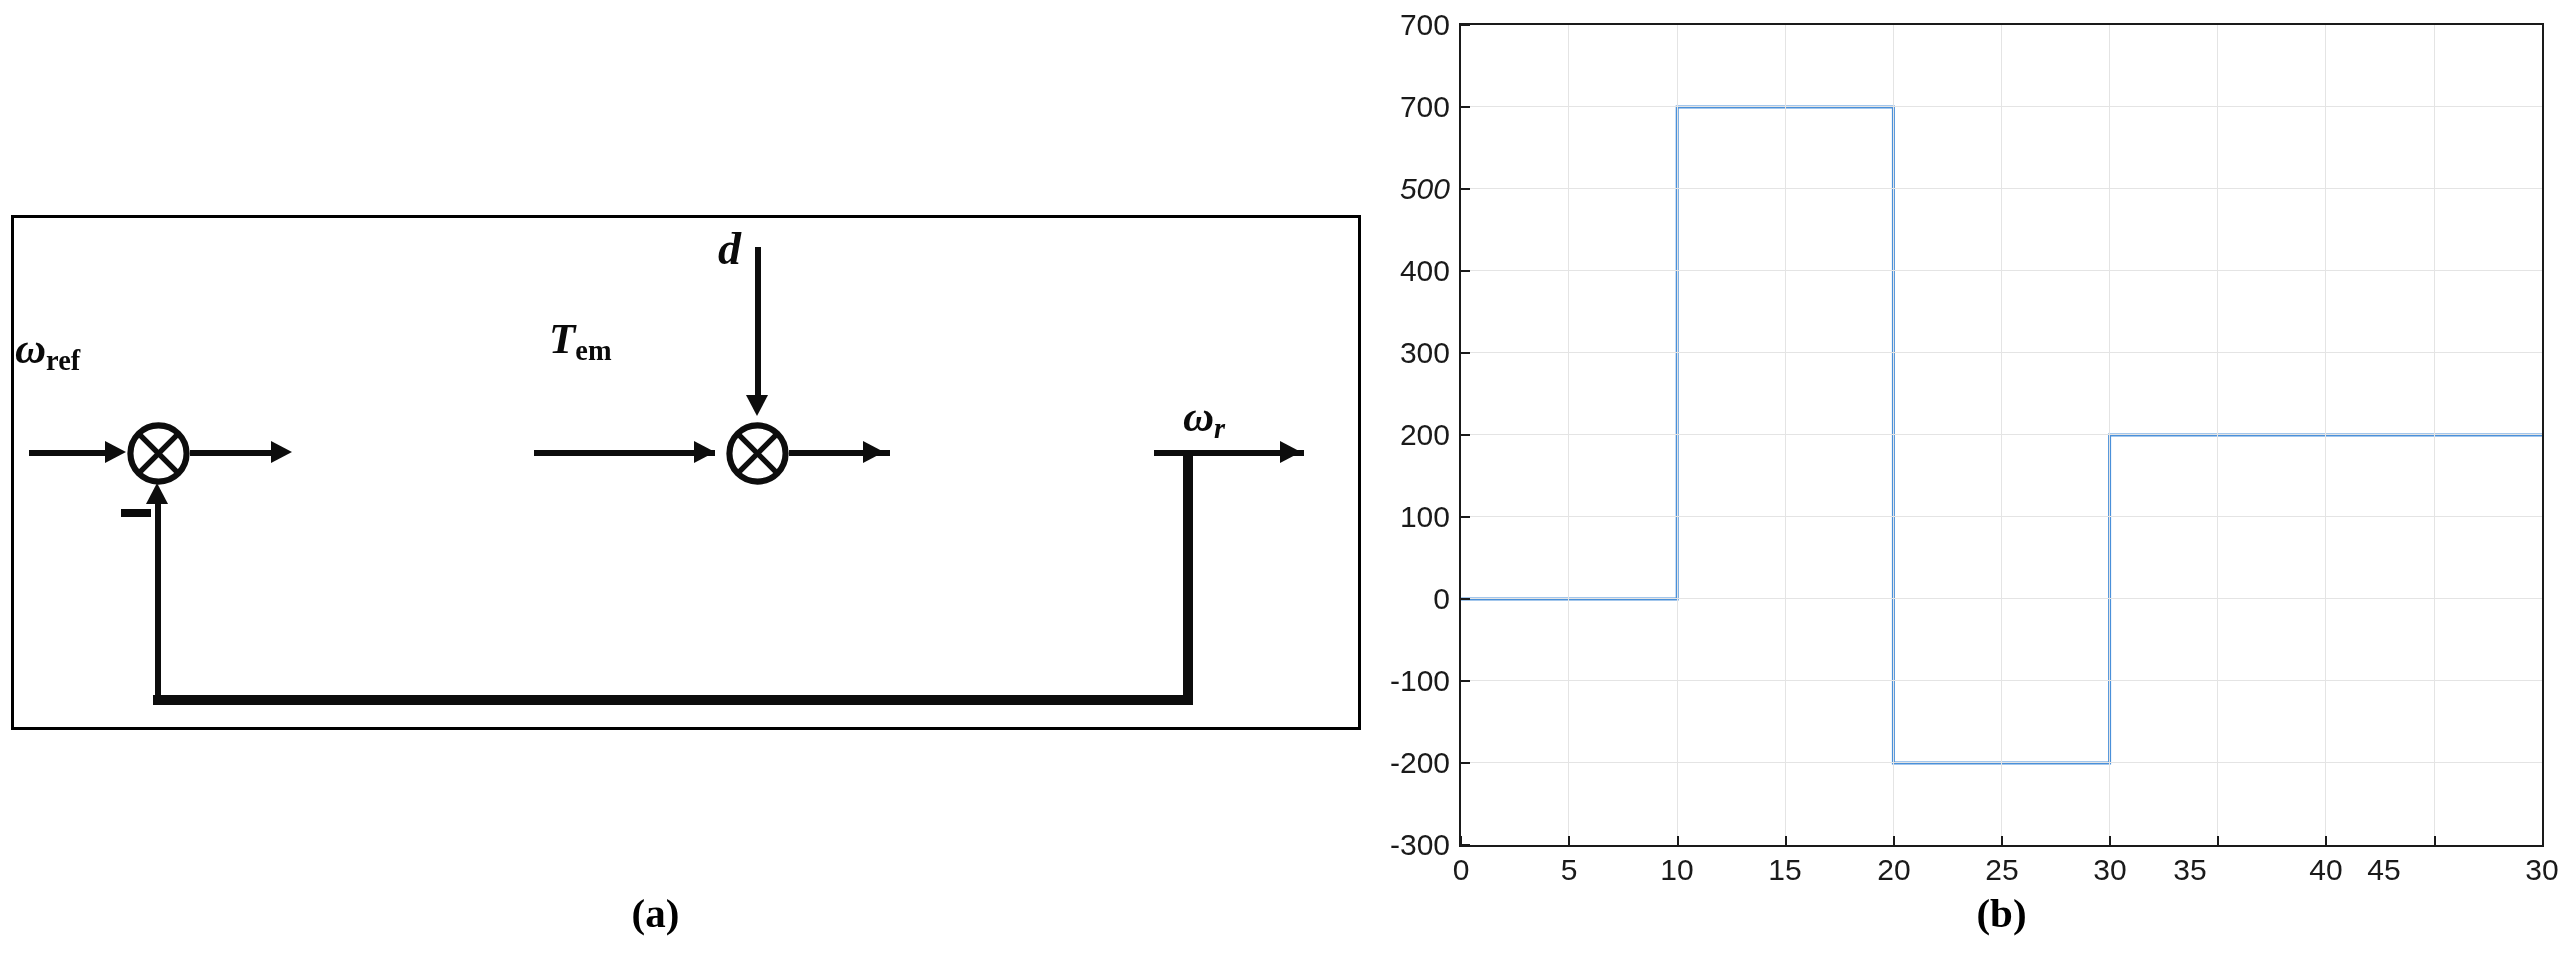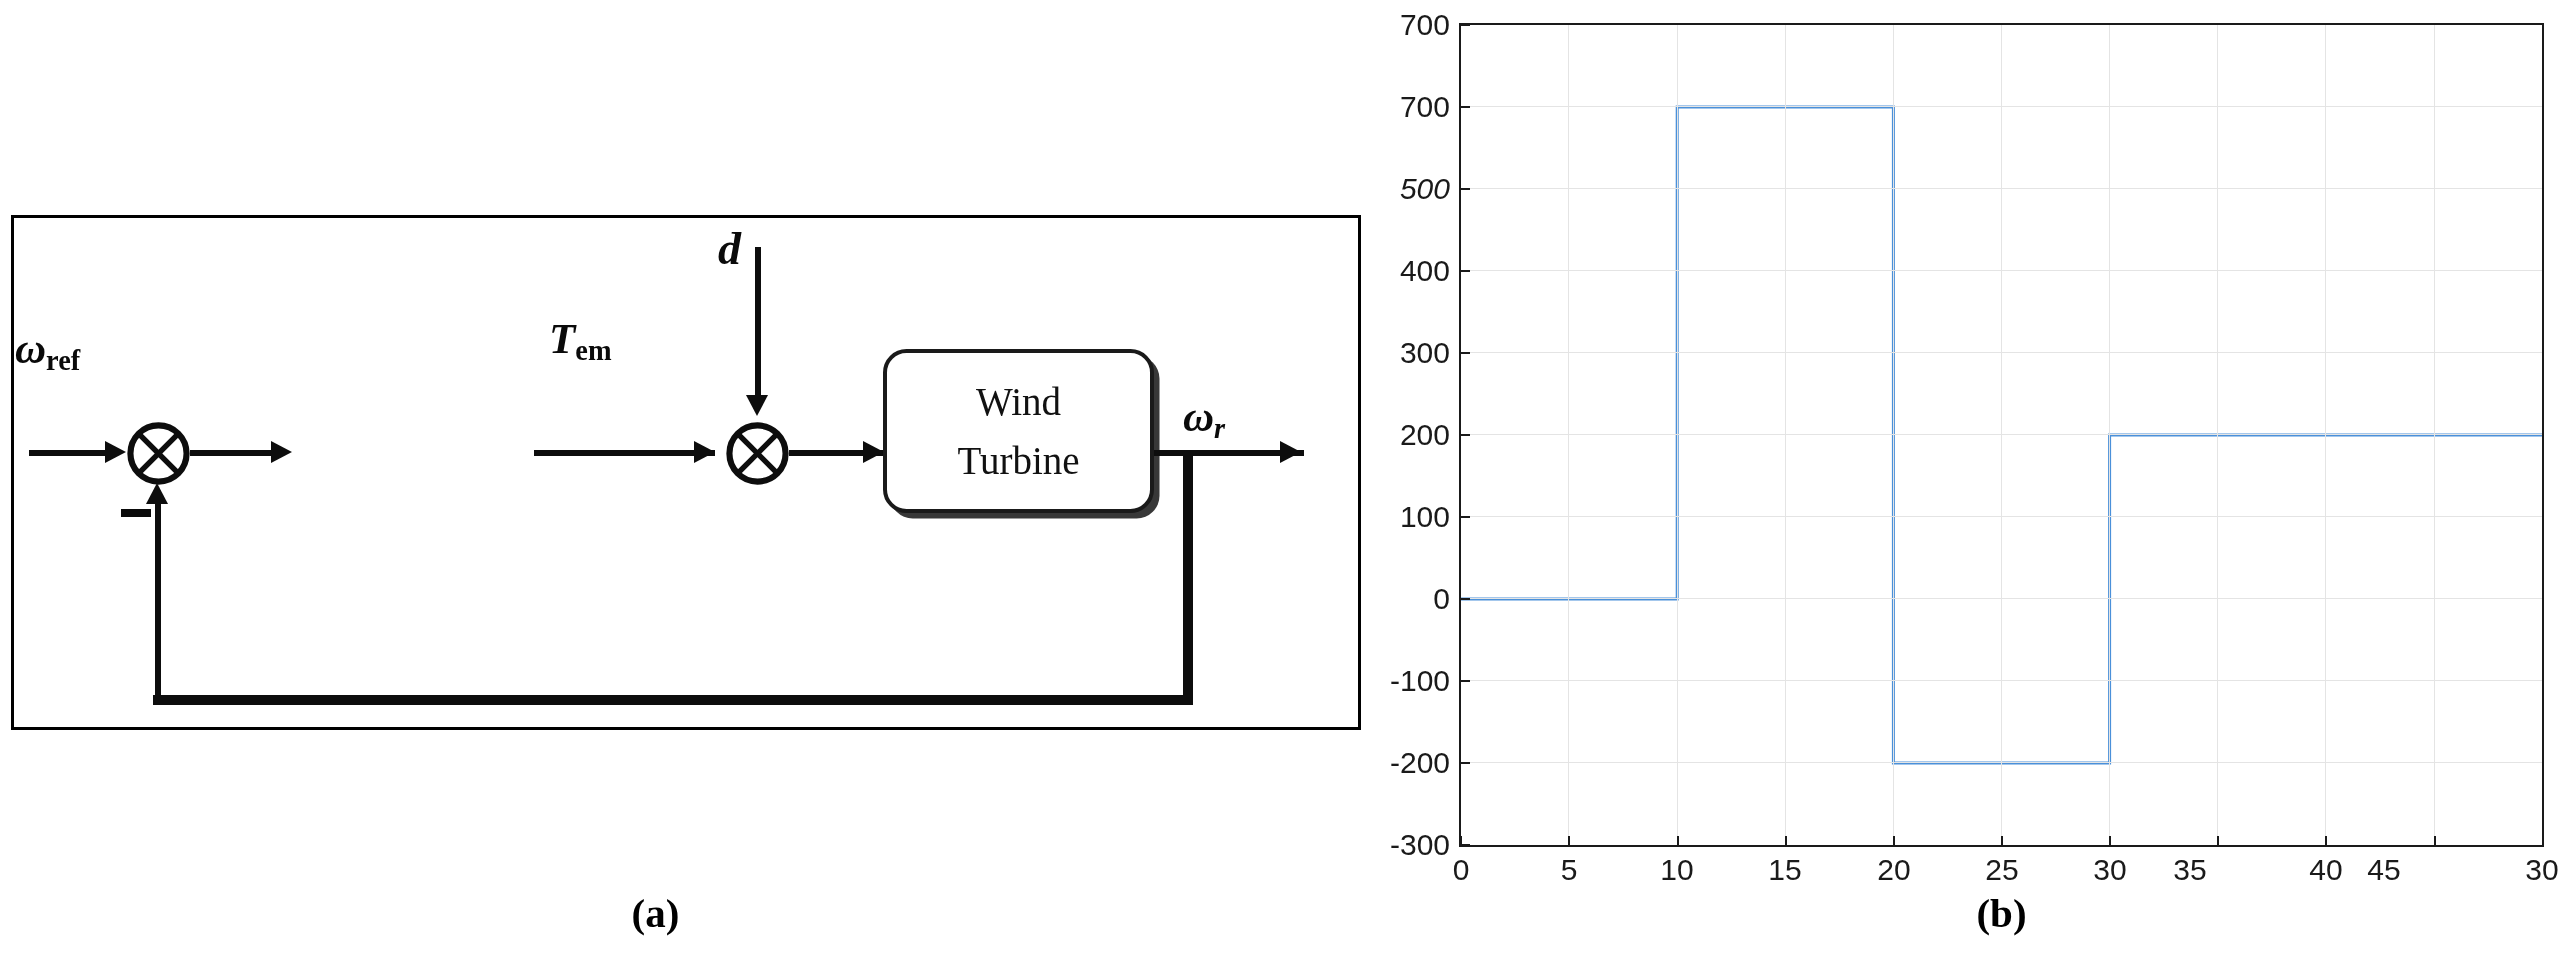--- a/index.html
+++ b/index.html
@@ -259,24 +259,20 @@
       <svg viewBox="0 0 92 92" xmlns="http://www.w3.org/2000/svg">
         <circle cx="46" cy="46" r="41" fill="#ffffff" stroke="#0d0d0d" stroke-width="9"></circle>
         <line x1="17" y1="17" x2="75" y2="75" stroke="#0d0d0d" stroke-width="8"></line>
         <line x1="75" y1="17" x2="17" y2="75" stroke="#0d0d0d" stroke-width="8"></line>
       </svg>
     </div>
 
     <div class="wire wire-h" style="left:789px; top:450px; width:101px;"></div>
     <div class="arrow-r" style="left:863px; top:441px;"></div>
 
-    <div class="blk" id="blk-turbine">
-      <span class="blk-line">Wind</span>
-      <span class="blk-line">Turbine</span>
-    </div>
 
     <div class="wire wire-h" style="left:1154px; top:450px; width:150px;"></div>
     <div class="arrow-r" style="left:1280px; top:441px;"></div>
 
     <div class="wire wire-thick-v" style="left:1183px; top:450px; height:255px;"></div>
     <div class="wire wire-thick-h" style="left:153px; top:695px; width:1040px;"></div>
     <div class="wire wire-v" style="left:155px; top:501px; height:199px;"></div>
     <div class="arrow-u" style="left:146px; top:483px;"></div>
 
     <div class="lbl" id="lbl-wref"><span>ω</span><span class="sub">ref</span></div>

